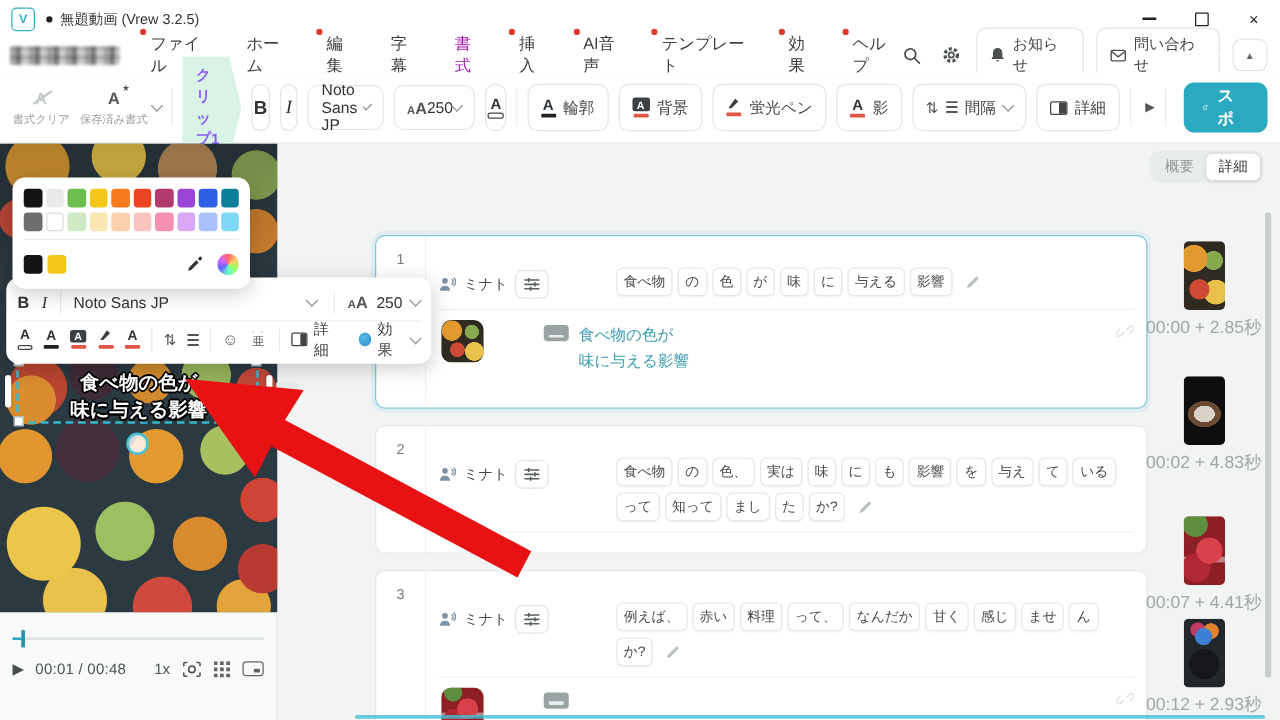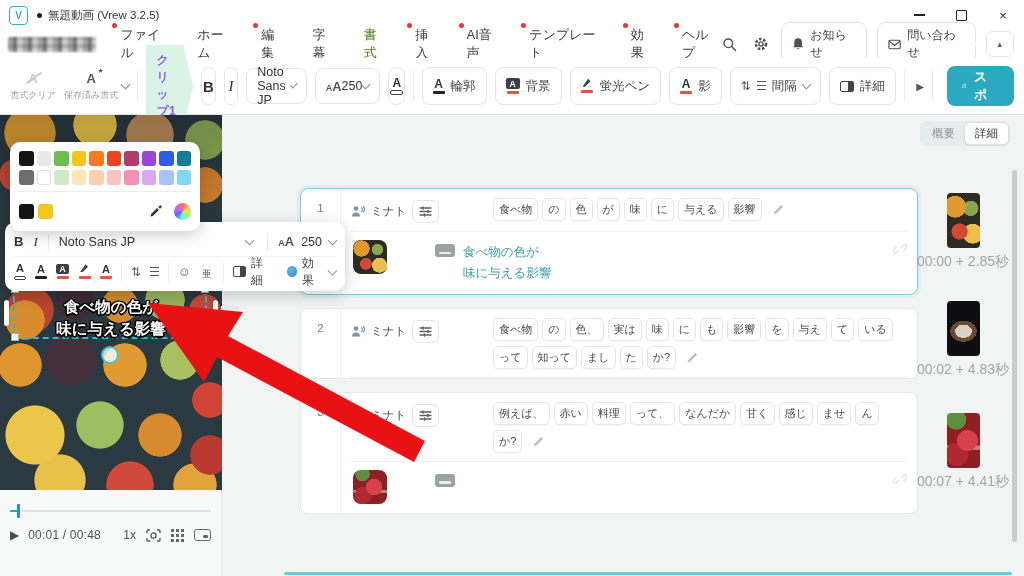--- a/index.html
+++ b/index.html
@@ -15,21 +15,21 @@
   .wbtn{width:42px;height:100%;display:flex;align-items:center;justify-content:center;color:#222;font-size:13px;}
   .minline{width:11px;height:1.4px;background:#222;}
   .maxbox{width:9px;height:9px;border:1.3px solid #222;border-radius:1px;}
   
   #menubar{position:absolute;left:0;top:30px;width:100%;height:28px;display:flex;align-items:center;background:#fff;border-bottom:1px solid #f0f1f1;}
   .redact{width:92px;height:15px;margin-left:8px;border-radius:2px;filter:blur(1.3px);
     background:repeating-linear-gradient(90deg,#a8a8a8 0 5px,#7e7e7e 5px 9px,#cfcfcf 9px 15px),repeating-linear-gradient(0deg,rgba(255,255,255,.4) 0 4px,rgba(0,0,0,.15) 4px 8px);background-blend-mode:multiply;}
   #menu-items{display:flex;gap:27px;margin-left:24px;}
   .mitem{position:relative;font-size:13px;color:#3d3d3d;cursor:default;}
   .mitem .mdot{position:absolute;left:-8px;top:-3px;width:5px;height:5px;border-radius:50%;background:#e23a2e;}
-  .mitem.active{color:#4d7c0f;}
+  .mitem.active{color:#a21caf;}
   .mitem.active::after{content:'';position:absolute;left:-2px;right:-2px;bottom:-7px;height:3px;border-radius:2px;background:#35b0c6;}
   .mright{margin-left:auto;display:flex;align-items:center;gap:10px;padding-right:10px;}
   .iconbtn{display:flex;align-items:center;justify-content:center;width:22px;height:22px;}
   .pill{display:flex;align-items:center;gap:6px;border:1px solid #e3e5e5;border-radius:8px;padding:4px 10px;font-size:12px;color:#444;background:#fff;}
   .pill-sm{border:1px solid #e3e5e5;border-radius:7px;width:28px;height:24px;display:flex;align-items:center;justify-content:center;font-size:8px;color:#666;background:#fff;}
   
   #toolbar{position:absolute;left:0;top:58px;width:100%;height:57px;display:flex;align-items:center;gap:8px;padding:0 10px;box-sizing:border-box;background:#fff;border-bottom:1px solid #e4e6e6;}
   .toolcol{display:flex;flex-direction:column;align-items:center;gap:3px;font-size:9px;color:#9aa1a1;min-width:46px;}
   .toolcol .tclab{white-space:nowrap;}
   .clrA{position:relative;font-weight:700;font-size:13px;color:#c6cbcb;}
@@ -131,21 +131,21 @@
   .phandle{position:absolute;left:221px;top:306px;width:19px;height:15px;background:#e7eaea;border-radius:0 6px 6px 0;z-index:5;}
   
   #main{position:absolute;left:222px;top:115px;right:0;bottom:0;background:#f2f4f4;}
   .seg{position:absolute;right:14px;top:6px;display:flex;background:#e8ebeb;border-radius:7px;padding:2px;z-index:2;}
   .seg .opt{font-size:11.5px;color:#8d9595;padding:3px 10px;border-radius:6px;}
   .seg .opt.active{background:#fff;color:#333;border:1px solid #dcdfdf;box-shadow:0 1px 2px rgba(0,0,0,.07);margin:-1px;}
   #cards{position:absolute;left:78px;top:73px;width:618px;display:flex;flex-direction:column;gap:13px;}
   .card{background:#fff;border:1px solid #e7e9e9;border-radius:8px;display:flex;overflow:hidden;}
   .card.sel{border:1.5px solid #82c7d8;box-shadow:0 0 0 3px rgba(130,199,216,.14);}
   .cnum{width:39px;min-width:39px;display:flex;justify-content:center;padding-top:13px;color:#787f7f;font-size:11.5px;border-right:1px solid #f0f1f1;}
-  .cbody{flex:1;display:flex;flex-direction:column;padding:0 10px;min-width:0;}
+  .cbody{flex:1;display:flex;flex-direction:column;padding:16px 10px;min-width:0;}
   .crow1{display:flex;align-items:flex-start;padding:9px 0 8px;}
   .spk{width:142px;min-width:142px;display:flex;align-items:center;gap:6px;padding-top:2px;}
   .spkname{font-size:11.5px;color:#4a4a4a;}
   .slbtn{width:25px;height:21px;border:1px solid #e2e4e4;border-radius:6px;background:#fff;display:flex;align-items:center;justify-content:center;}
   .chips{flex:1;display:flex;flex-wrap:wrap;gap:5px 4px;align-items:center;min-width:0;}
   .chip{border:1px solid #e5e7e7;border-radius:5px;background:#fff;padding:3px 5px;font-size:11px;color:#4a4a4a;white-space:nowrap;box-shadow:0 1px 1px rgba(0,0,0,.03);}
   .pencil{margin-left:6px;display:flex;}
   .cdiv{border-top:1px solid #f0f1f1;}
   .crow2{display:flex;align-items:flex-start;padding:8px 0 9px;}
   .cthumb{width:34px;height:34px;border-radius:8px;margin-left:2px;flex:none;}
@@ -661,20 +661,24 @@
           <span class="tltime">00:00 + 2.85秒</span>
         </div>
         <div class="tlitem">
           <span class="tlthumb th-plate"></span>
           <span class="tltime">00:02 + 4.83秒</span>
         </div>
         <div class="tlitem">
           <span class="tlthumb th-strawberry"></span>
           <span class="tltime">00:07 + 4.41秒</span>
         </div>
+        <div class="tlitem">
+          <span class="tlthumb th-head"></span>
+          <span class="tltime">00:12 + 2.93秒</span>
+        </div>
       </div>
     <span class="sbar"></span>
     <span class="bstrip"></span>
   </div>
 
   <svg id="arrow" width="1024" height="576" viewBox="0 0 1024 576">
     <polygon points="425,441 228,336 243,312 148,303 204,382 217,357 414,462" fill="#e81113"></polygon>
   </svg>
 
 </div>

